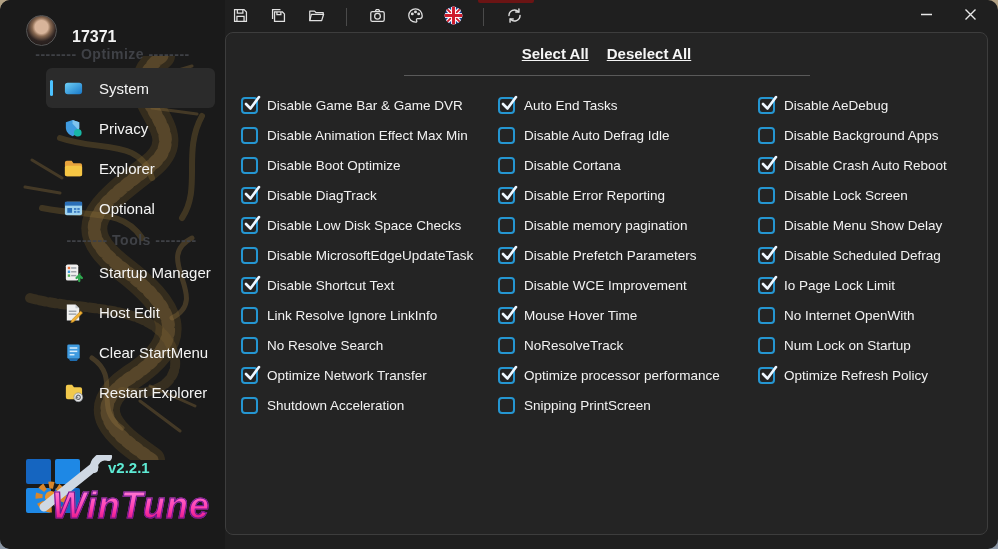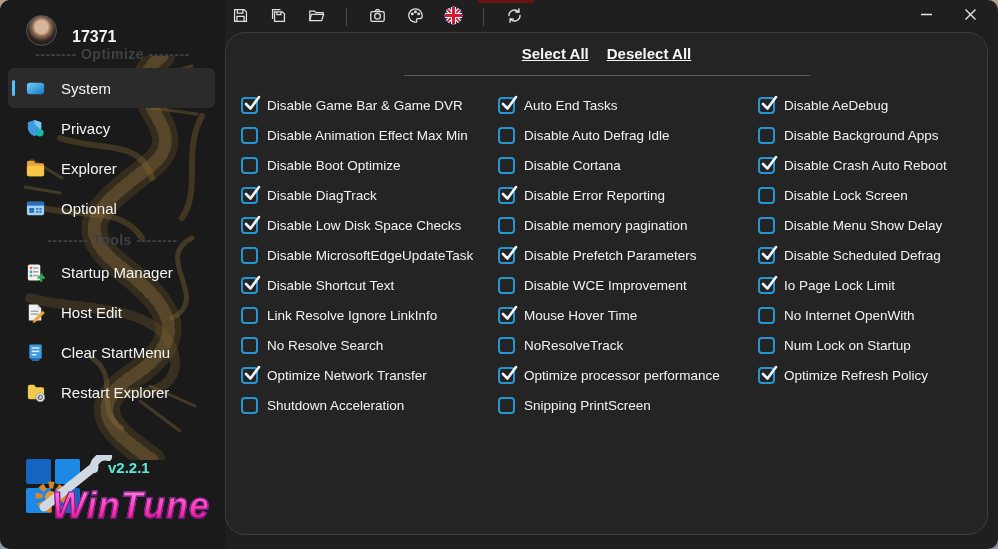--- a/index.html
+++ b/index.html
@@ -20,39 +20,39 @@
   .win-btn svg { width:13px; height:13px; }
 
   
   .sidebar { position:absolute; left:0; top:0; bottom:0; width:225px; background:#1a1a1a; border-radius:10px 0 0 10px; }
   .dragon { position:absolute; left:0; top:56px; pointer-events:none; z-index:1; }
   .user-row { position:relative; z-index:2; display:flex; align-items:flex-end; gap:15px; padding:10px 0 0 26px; height:46px; }
   .avatar { width:31px; height:31px; border-radius:50%; border:1px solid #555;
             background: radial-gradient(circle at 50% 38%, #d8b49a 0 28%, #8a6a52 40%, #2e2422 62%, #1b1513 100%); }
   .username { color:#f2f2f2; font-size:16px; font-weight:700; }
   .section-label { position:relative; z-index:0; height:22px; color:#3f4146; font-size:14px; font-weight:700; text-align:center; letter-spacing:.5px; }
-  .nav { position:relative; z-index:2; }
+  .nav { position:relative; z-index:2;margin-left:38px; }
   .nav-item { position:relative; height:40px; margin:0 10px 0 8px; display:flex; align-items:center; padding-left:16px; gap:15px; border-radius:6px; cursor:pointer; }
   .nav-item.selected { background:#2b2b2b; }
   .nav-item .accent { display:none; position:absolute; left:4px; top:12px; width:3px; height:16px; border-radius:2px; background:#4cc2ff; }
   .nav-item.selected .accent { display:block; }
   .nav-icon { width:22px; height:22px; display:flex; align-items:center; justify-content:center; }
   .nav-icon svg { width:21px; height:21px; }
   .nav-label { color:#f4f4f4; font-size:15px; }
   .logo-block { position:absolute; left:0; bottom:6px; width:225px; height:86px; z-index:2; }
   .logo-art { position:absolute; left:24px; top:-2px; }
   .version { position:absolute; left:108px; top:2px; color:#5eead4; font-size:15px; font-weight:700; }
   .wordmark { position:absolute; left:52px; top:28px; font-size:36px; font-weight:800; letter-spacing:1px; font-style:italic;
               background:linear-gradient(180deg,#ff8fe0 0%, #ff3db0 55%, #d4006e 100%);
               -webkit-background-clip:text; background-clip:text; color:transparent;
               -webkit-text-stroke:1.2px #6d1b8f; }
 
   
   .panel { position:absolute; left:225px; top:32px; width:763px; height:503px; background:#242424;
-           border:1px solid #3d3d3d; border-radius:20px; }
+           border:1px solid #3d3d3d; border-radius:8px; }
   .links-row { margin-top:12px; height:22px; display:flex; justify-content:center; gap:18px; }
   .link { color:#f5f5f5; font-size:15px; font-weight:700; text-decoration:underline; cursor:pointer; }
   .links-divider { margin:8px auto 0; width:406px; height:1px; background:#5a5a5a; }
   .grid { margin:14px 0 0 15px; display:grid; grid-template-columns:247px 250px 250px;gap:10px; }
   .col { display:flex; flex-direction:column; }
   .chk { height:30px; display:flex; align-items:center; gap:9px; cursor:pointer; }
   .box { position:relative; width:17px; height:17px; border:2px solid #2596d1; border-radius:4px; flex:0 0 auto; }
   .box svg { visibility:hidden; position:absolute; left:0px; top:-5px; width:19px; height:19px; }
   .chk.checked .box svg { visibility:visible; }
   .lbl { color:#f2f2f2; font-size:13.5px; }

